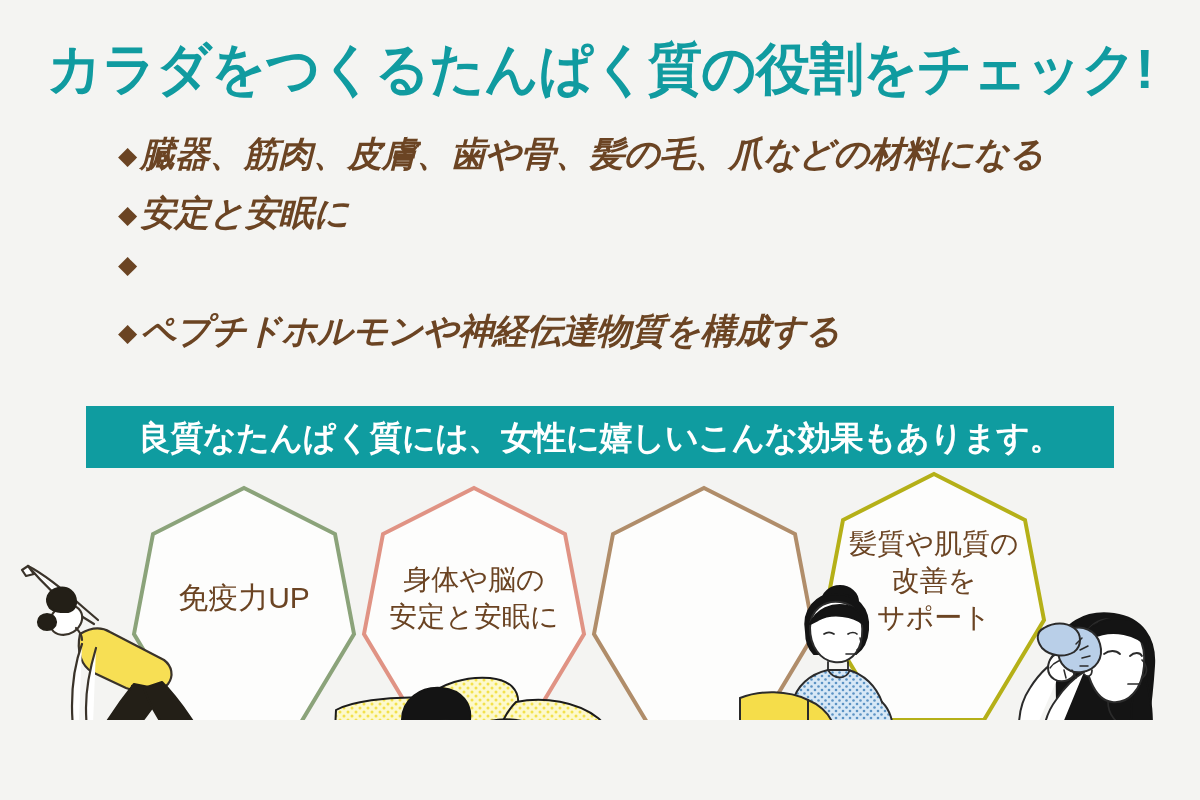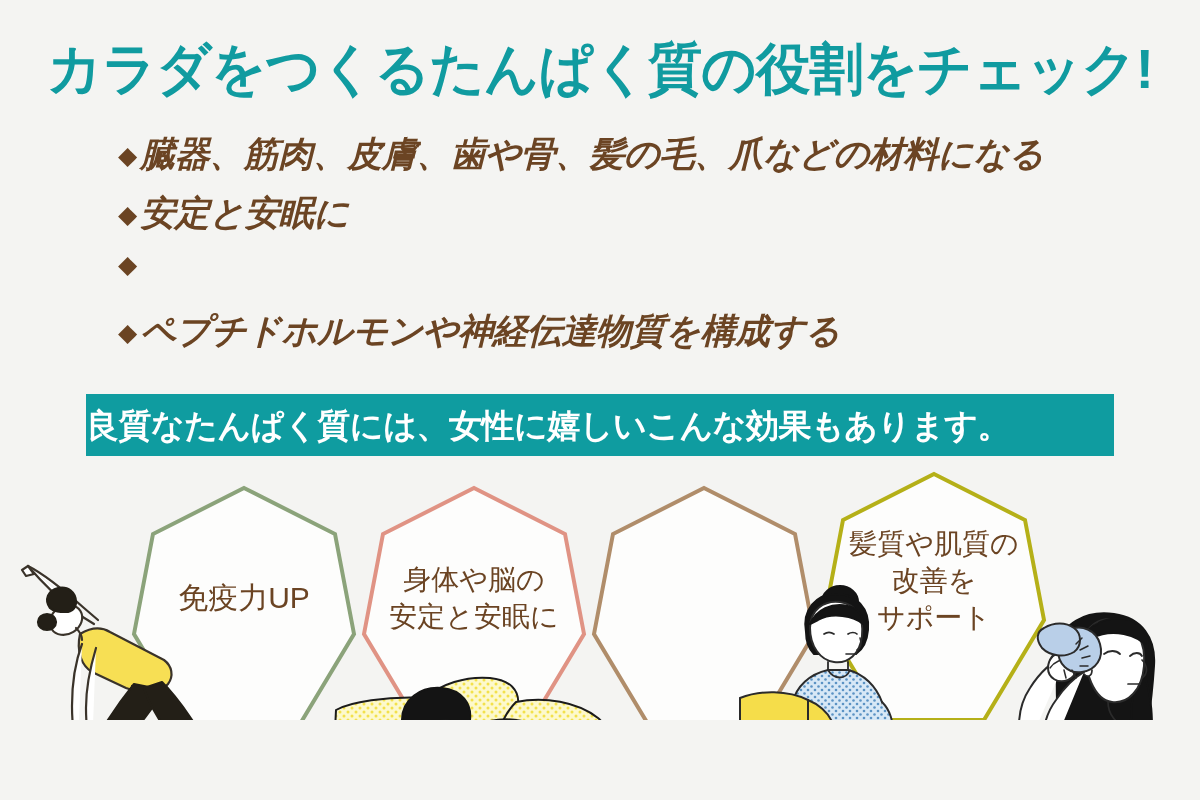--- a/index.html
+++ b/index.html
@@ -69,26 +69,27 @@
     letter-spacing: -0.5px;
     white-space: nowrap;
     color: #6b4423;
     font-style: italic;
   }
 
   
   #banner {
     position: absolute;
     left: 86px;
-    top: 394px;
+    top: 406px;
     width: 1028px;
     height: 62px;
     background: #0f9ca0;
     display: flex;
     align-items: center;
+    justify-content: center;
   }
   #banner-text {
     color: #ffffff;
     font-size: 33px;
     font-weight: bold;
     letter-spacing: -0.5px;
     white-space: nowrap;
     line-height: 1;
   }
 

